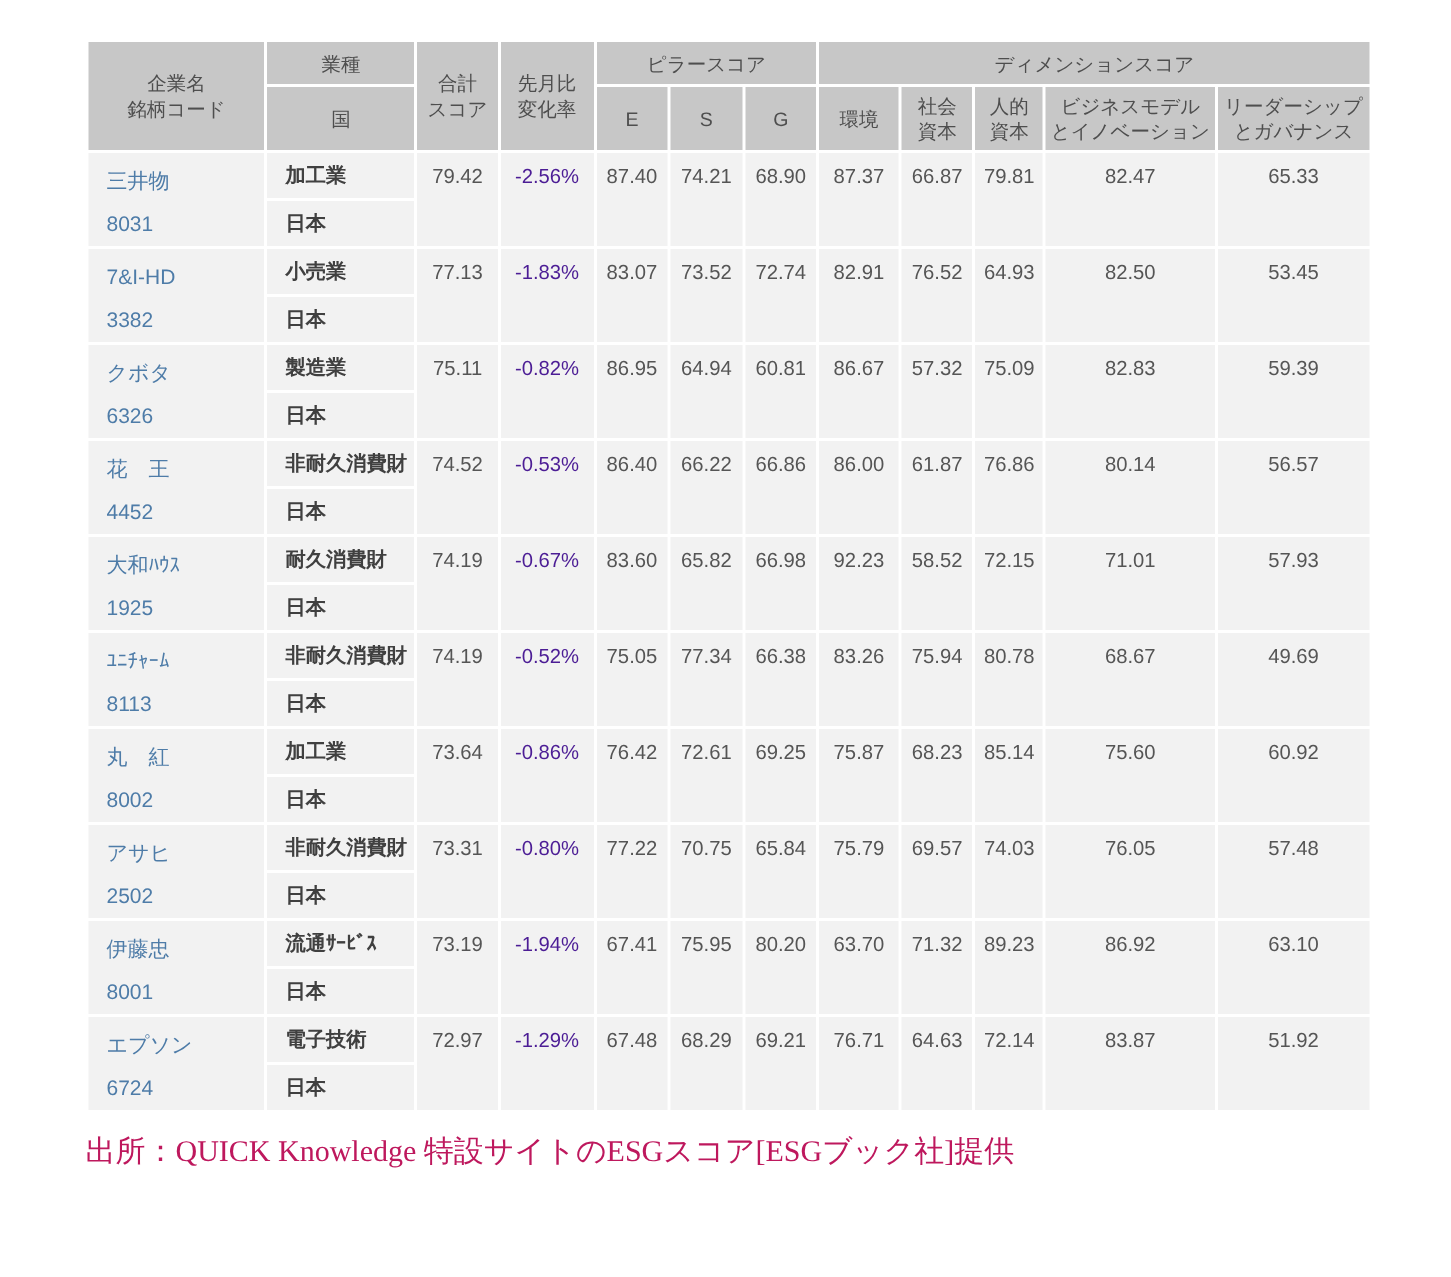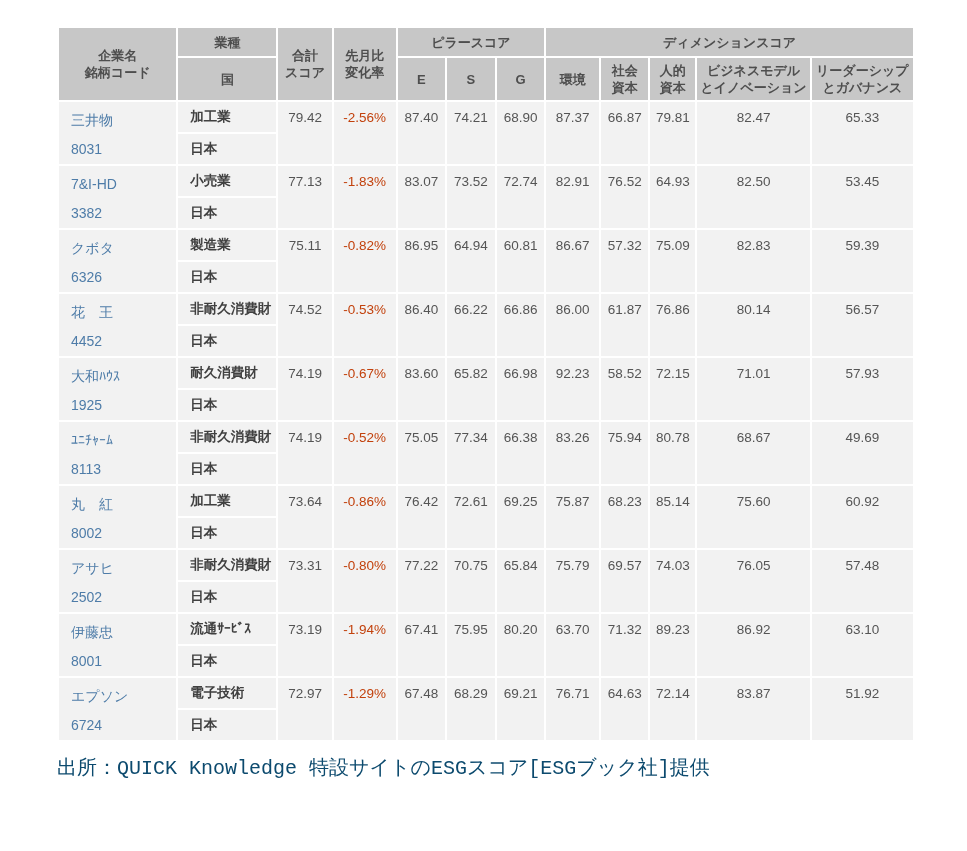--- a/index.html
+++ b/index.html
@@ -16,35 +16,35 @@
   }
   .table-wrap { margin-left: 19px; width: 858px; }
   .update-date {
     text-align: right; font-size: 12px; color: #8a8a8a; margin: 0 0 5px 0;
   }
   table.esg {
     border-collapse: separate; border-spacing: 2px;
     table-layout: fixed; width: 858px; background: #fff;
   }
   th {
-    background: #c7c7c7; color: #4e4e4e; font-size: 13px; font-weight: bold;
+    background: #c7c7c7; color: #4e4e4e; font-size: 13px; font-weight: normal;
     text-align: center; vertical-align: middle; padding: 2px 1px; line-height: 17px;
   }
   th.tier1 { height: 28px; }
   th.tier2 { height: 42px; }
   td { background: #f2f2f2; font-size: 13.5px; color: #555; padding: 0; }
   td.num { text-align: center; vertical-align: top; padding-top: 8px; }
-  td.green { color: #c2410c; }
+  td.green { color: #4c1d95; }
   td.cell-name { vertical-align: top; padding: 4px 0 0 12px; }
   .company-line { color: #4e7ca8; font-size: 14px; line-height: 29px; cursor: pointer; }
   td.cell-link { vertical-align: middle; padding-left: 12px; color: #404040; font-size: 13.5px; cursor: pointer; font-weight: bold; }
   tr.sub { height: 30px; }
   .source {
-    margin: 12px 0 0 0; font-family: Liberation Mono, monospace;
-    font-size: 20px; color: #0c4a6e;
+    margin: 12px 0 0 0; font-family: Liberation Serif, serif;
+    font-size: 20px; color: #be185d;
   }
 </style>
 </head>
 <body>
 
 <div class="page">
 
   <div class="table-wrap">
 
     <table class="esg">

